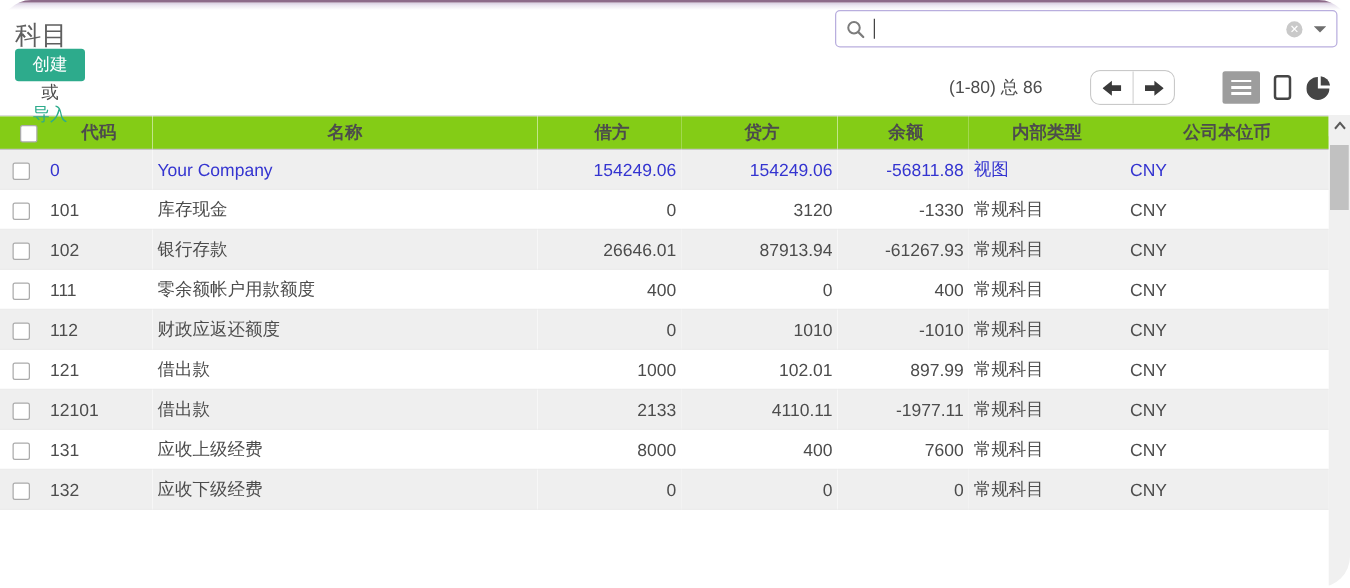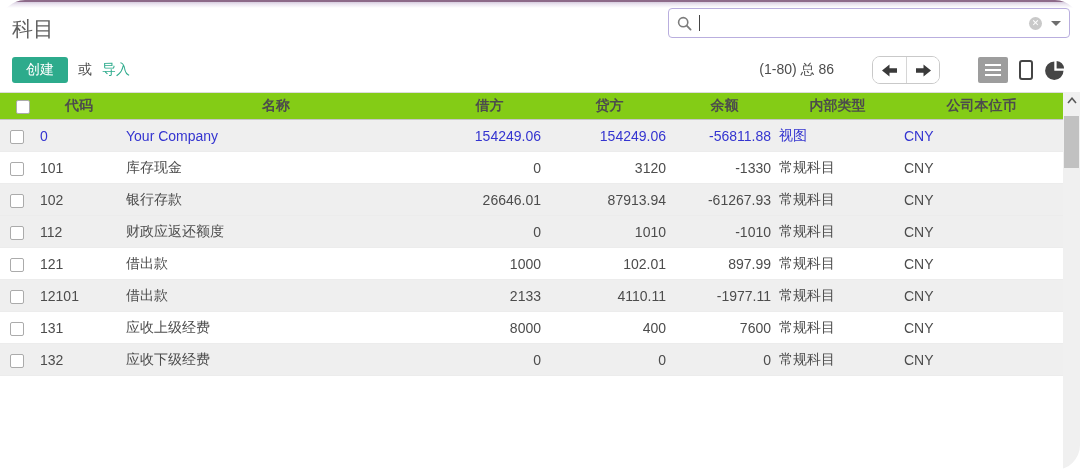--- a/index.html
+++ b/index.html
@@ -35,21 +35,21 @@
     width:13px; height:13px; border-radius:50%; background:#c9c9c9; color:#fff;
     font-size:9px; line-height:13px; text-align:center; font-weight:bold; cursor:pointer;
   }
   .search-caret {
     width:0; height:0; margin-left:9px; cursor:pointer;
     border-left:5px solid transparent; border-right:5px solid transparent; border-top:5px solid #6e6e6e;
   }
 
   
   .cp-row { display:flex; justify-content:space-between; align-items:center; margin-top:13px; height:26px; }
-  .cp-left { display:flex; align-items:center; }
+  .cp-left { display:flex; align-items:center;flex-direction:column; }
   .btn-create {
     background:var(--accent,#2dab8c); color:#fff; border:none; border-radius:3px;
     height:26px; padding:0 14px; font-size:14px; font-family:inherit; cursor:pointer;
   }
   .or-label { margin:0 10px; color:#4c4c4c; }
   .link-import { color:var(--accent,#2dab8c); text-decoration:none; cursor:pointer; }
 
   .cp-right { display:flex; align-items:center;gap:24px; }
   .pager-text { color:#4c4c4c; margin-right:14px; }
   .pager-arrows { display:flex; border:1px solid #c9c9c9; border-radius:8px; overflow:hidden; background:#fff; }
@@ -211,20 +211,30 @@
         <tr class="stripe">
           <td class="sel"><span class="cb"></span></td>
           <td>102</td>
           <td>银行存款</td>
           <td class="num">26646.01</td>
           <td class="num">87913.94</td>
           <td class="num">-61267.93</td>
           <td>常规科目</td>
           <td>CNY</td>
         </tr>
+        <tr>
+          <td class="sel"><span class="cb"></span></td>
+          <td>111</td>
+          <td>零余额帐户用款额度</td>
+          <td class="num">400</td>
+          <td class="num">0</td>
+          <td class="num">400</td>
+          <td>常规科目</td>
+          <td>CNY</td>
+        </tr>
         <tr class="stripe">
           <td class="sel"><span class="cb"></span></td>
           <td>112</td>
           <td>财政应返还额度</td>
           <td class="num">0</td>
           <td class="num">1010</td>
           <td class="num">-1010</td>
           <td>常规科目</td>
           <td>CNY</td>
         </tr>

